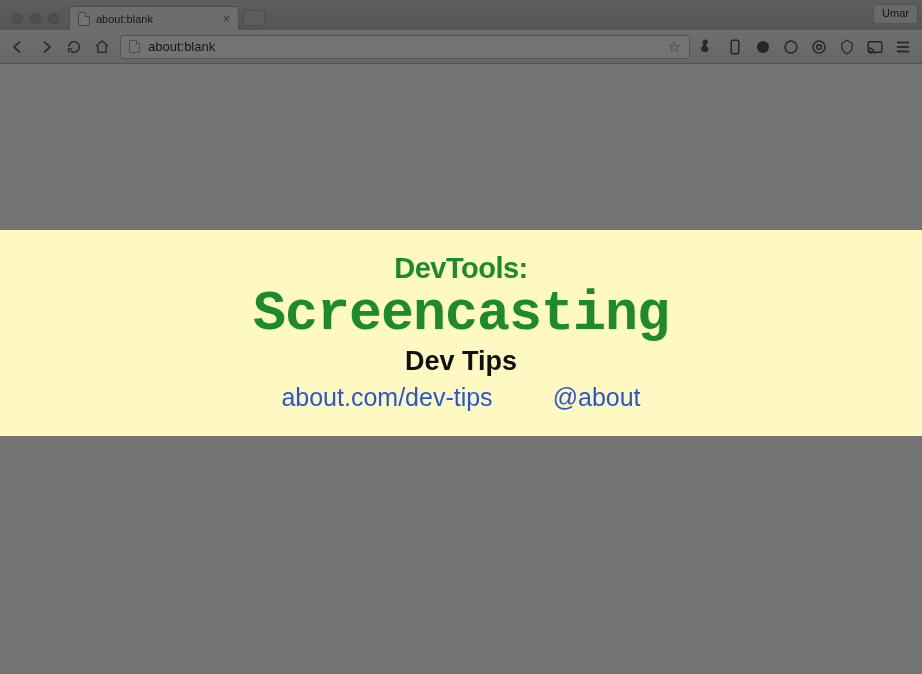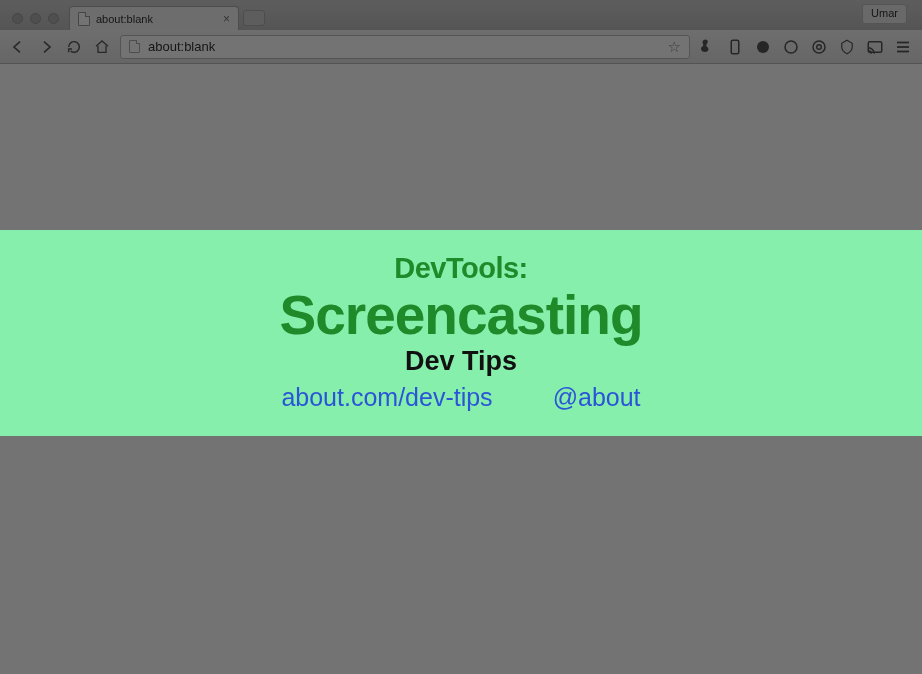--- a/index.html
+++ b/index.html
@@ -86,21 +86,21 @@
     .new-tab-btn {
       width: 22px; height: 16px;
       background: #cfcfcf;
       border: 1px solid #aaa;
       border-radius: 3px;
       margin-bottom: 4px;
       margin-left: -2px;
     }
     .profile-badge {
       position: absolute;
-      right: 15px; top: 4px;
+      right: 4px; top: 4px;
       height: 20px;
       background: #e8e8e8;
       border: 1px solid #bbb;
       border-radius: 3px;
       font-size: 11px;
       padding: 2px 8px;
       color: #333;
     }
 
     
@@ -173,39 +173,39 @@
       position: absolute;
       top: 64px; left: 0; right: 0; bottom: 0;
       background: #fff;
     }
 
     
     .title-card {
       position: absolute;
       left: 0; right: 0;
       top: 230px;
-      background: #86efac;
+      background: #fef9c3;
       z-index: 10;
       text-align: center;
       padding: 22px 0 24px 0;
     }
     .title-card .line1 {
       color: #1f8a2a;
       font-weight: 700;
       font-size: 29px;
       letter-spacing: -0.5px;
       font-family: "Segoe UI", Arial, sans-serif;
     }
     .title-card .line2 {
       color: #1f8a2a;
       font-weight: 800;
       font-size: 55px;
       letter-spacing: -1px;
       line-height: 1.1;
-      font-family: Liberation Sans, sans-serif;
+      font-family: Liberation Mono, monospace;
     }
     .title-card .line3 {
       color: #111;
       font-weight: 800;
       font-size: 27px;
       font-family: "Segoe UI", Arial, sans-serif;
     }
     .title-card .links {
       margin-top: 6px;
       font-size: 25px;

